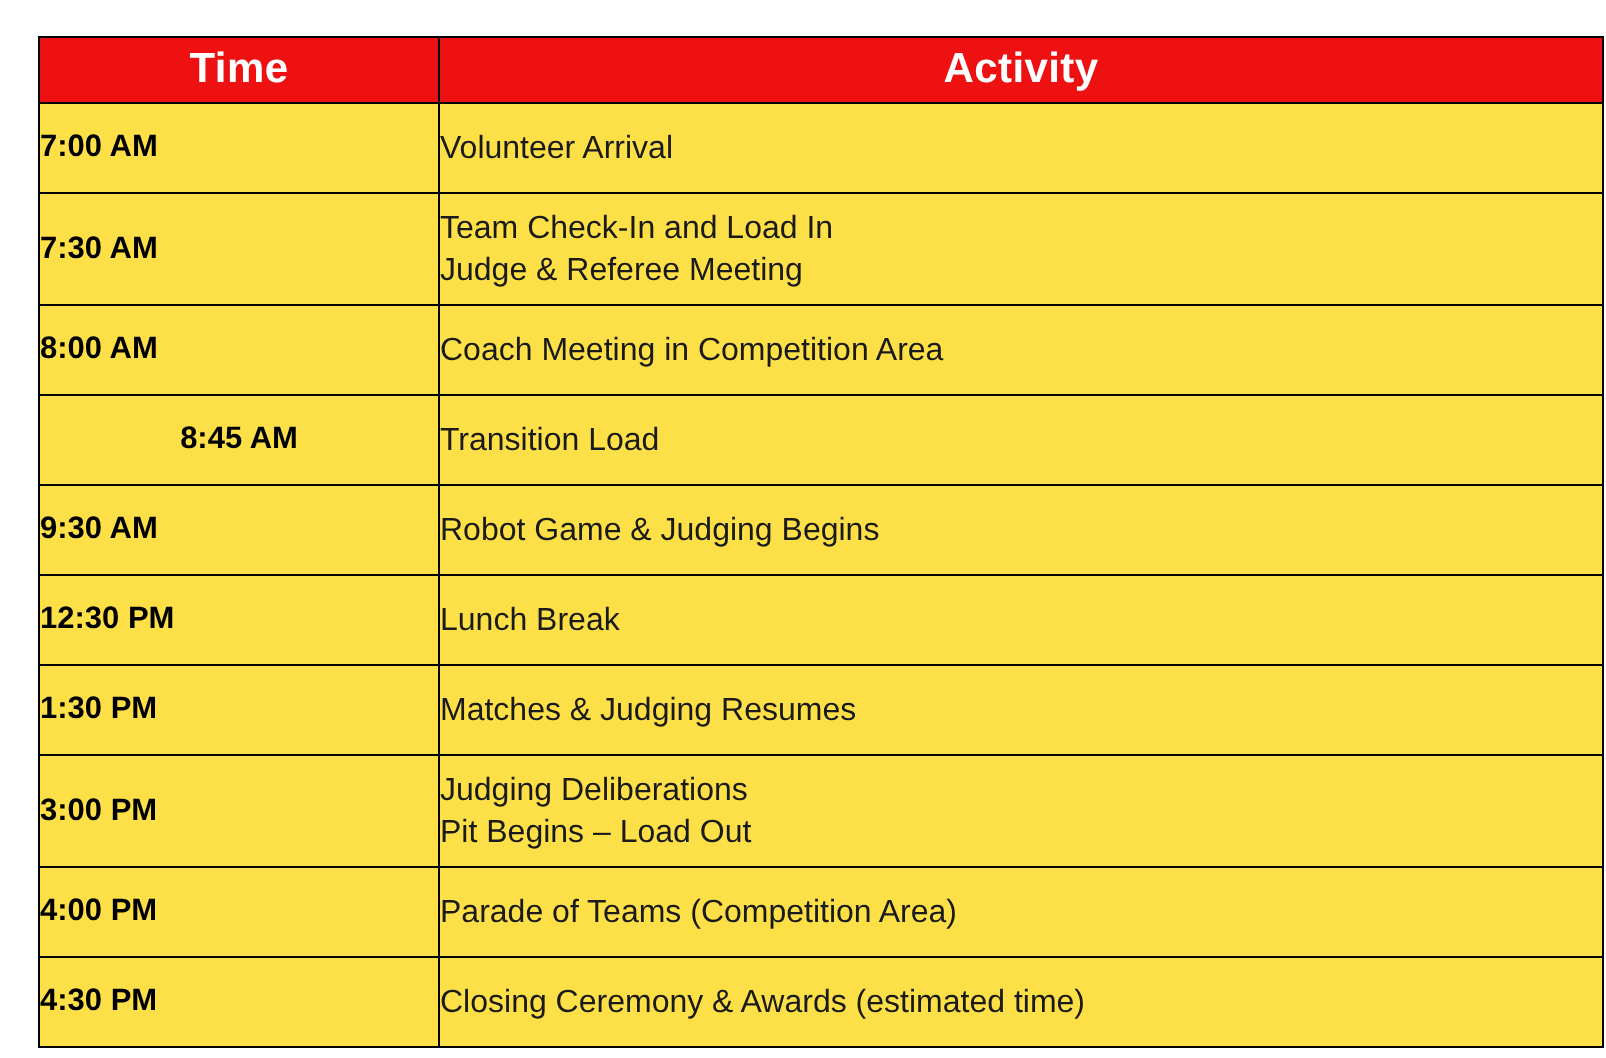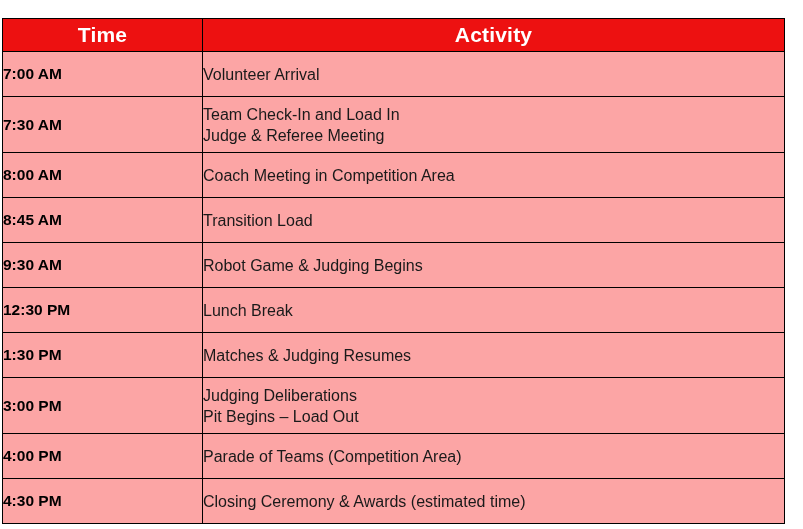--- a/index.html
+++ b/index.html
@@ -18,26 +18,26 @@
 
   .page {
     position: relative;
     width: 803px;
     height: 529px;
     background: #ffffff;
   }
 
   .schedule-table {
     position: absolute;
-    left: 2px;
+    left: 19px;
     top: 18px;
     width: 782px;
     border-collapse: collapse;
     table-layout: fixed;
-    background: #fca5a5;
+    background: #fde047;
   }
 
   .schedule-table col.col-time  { width: 200px; }
   .schedule-table col.col-activity { width: 582px; }
 
   .schedule-table th,
   .schedule-table td {
     border: 1.5px solid #000000;
     padding: 0;
     vertical-align: middle;
@@ -118,21 +118,21 @@
         </tr>
         <tr class="table-row row-single">
           <td class="cell-time" style="border-color: rgb(0, 0, 0);">8:00 AM</td>
           <td class="cell-activity" style="border-color: rgb(0, 0, 0);">
             <span class="activity-lines">
               <span class="line">Coach Meeting in Competition Area</span>
             </span>
           </td>
         </tr>
         <tr class="table-row row-single">
-          <td class="cell-time" style="border-color: rgb(0, 0, 0);">8:45 AM</td>
+          <td class="cell-time" style="border-color: rgb(0, 0, 0); text-align: center;">8:45 AM</td>
           <td class="cell-activity" style="border-color: rgb(0, 0, 0);">
             <span class="activity-lines">
               <span class="line">Transition Load</span>
             </span>
           </td>
         </tr>
         <tr class="table-row row-single">
           <td class="cell-time" style="border-color: rgb(0, 0, 0);">9:30 AM</td>
           <td class="cell-activity" style="border-color: rgb(0, 0, 0);">
             <span class="activity-lines">

